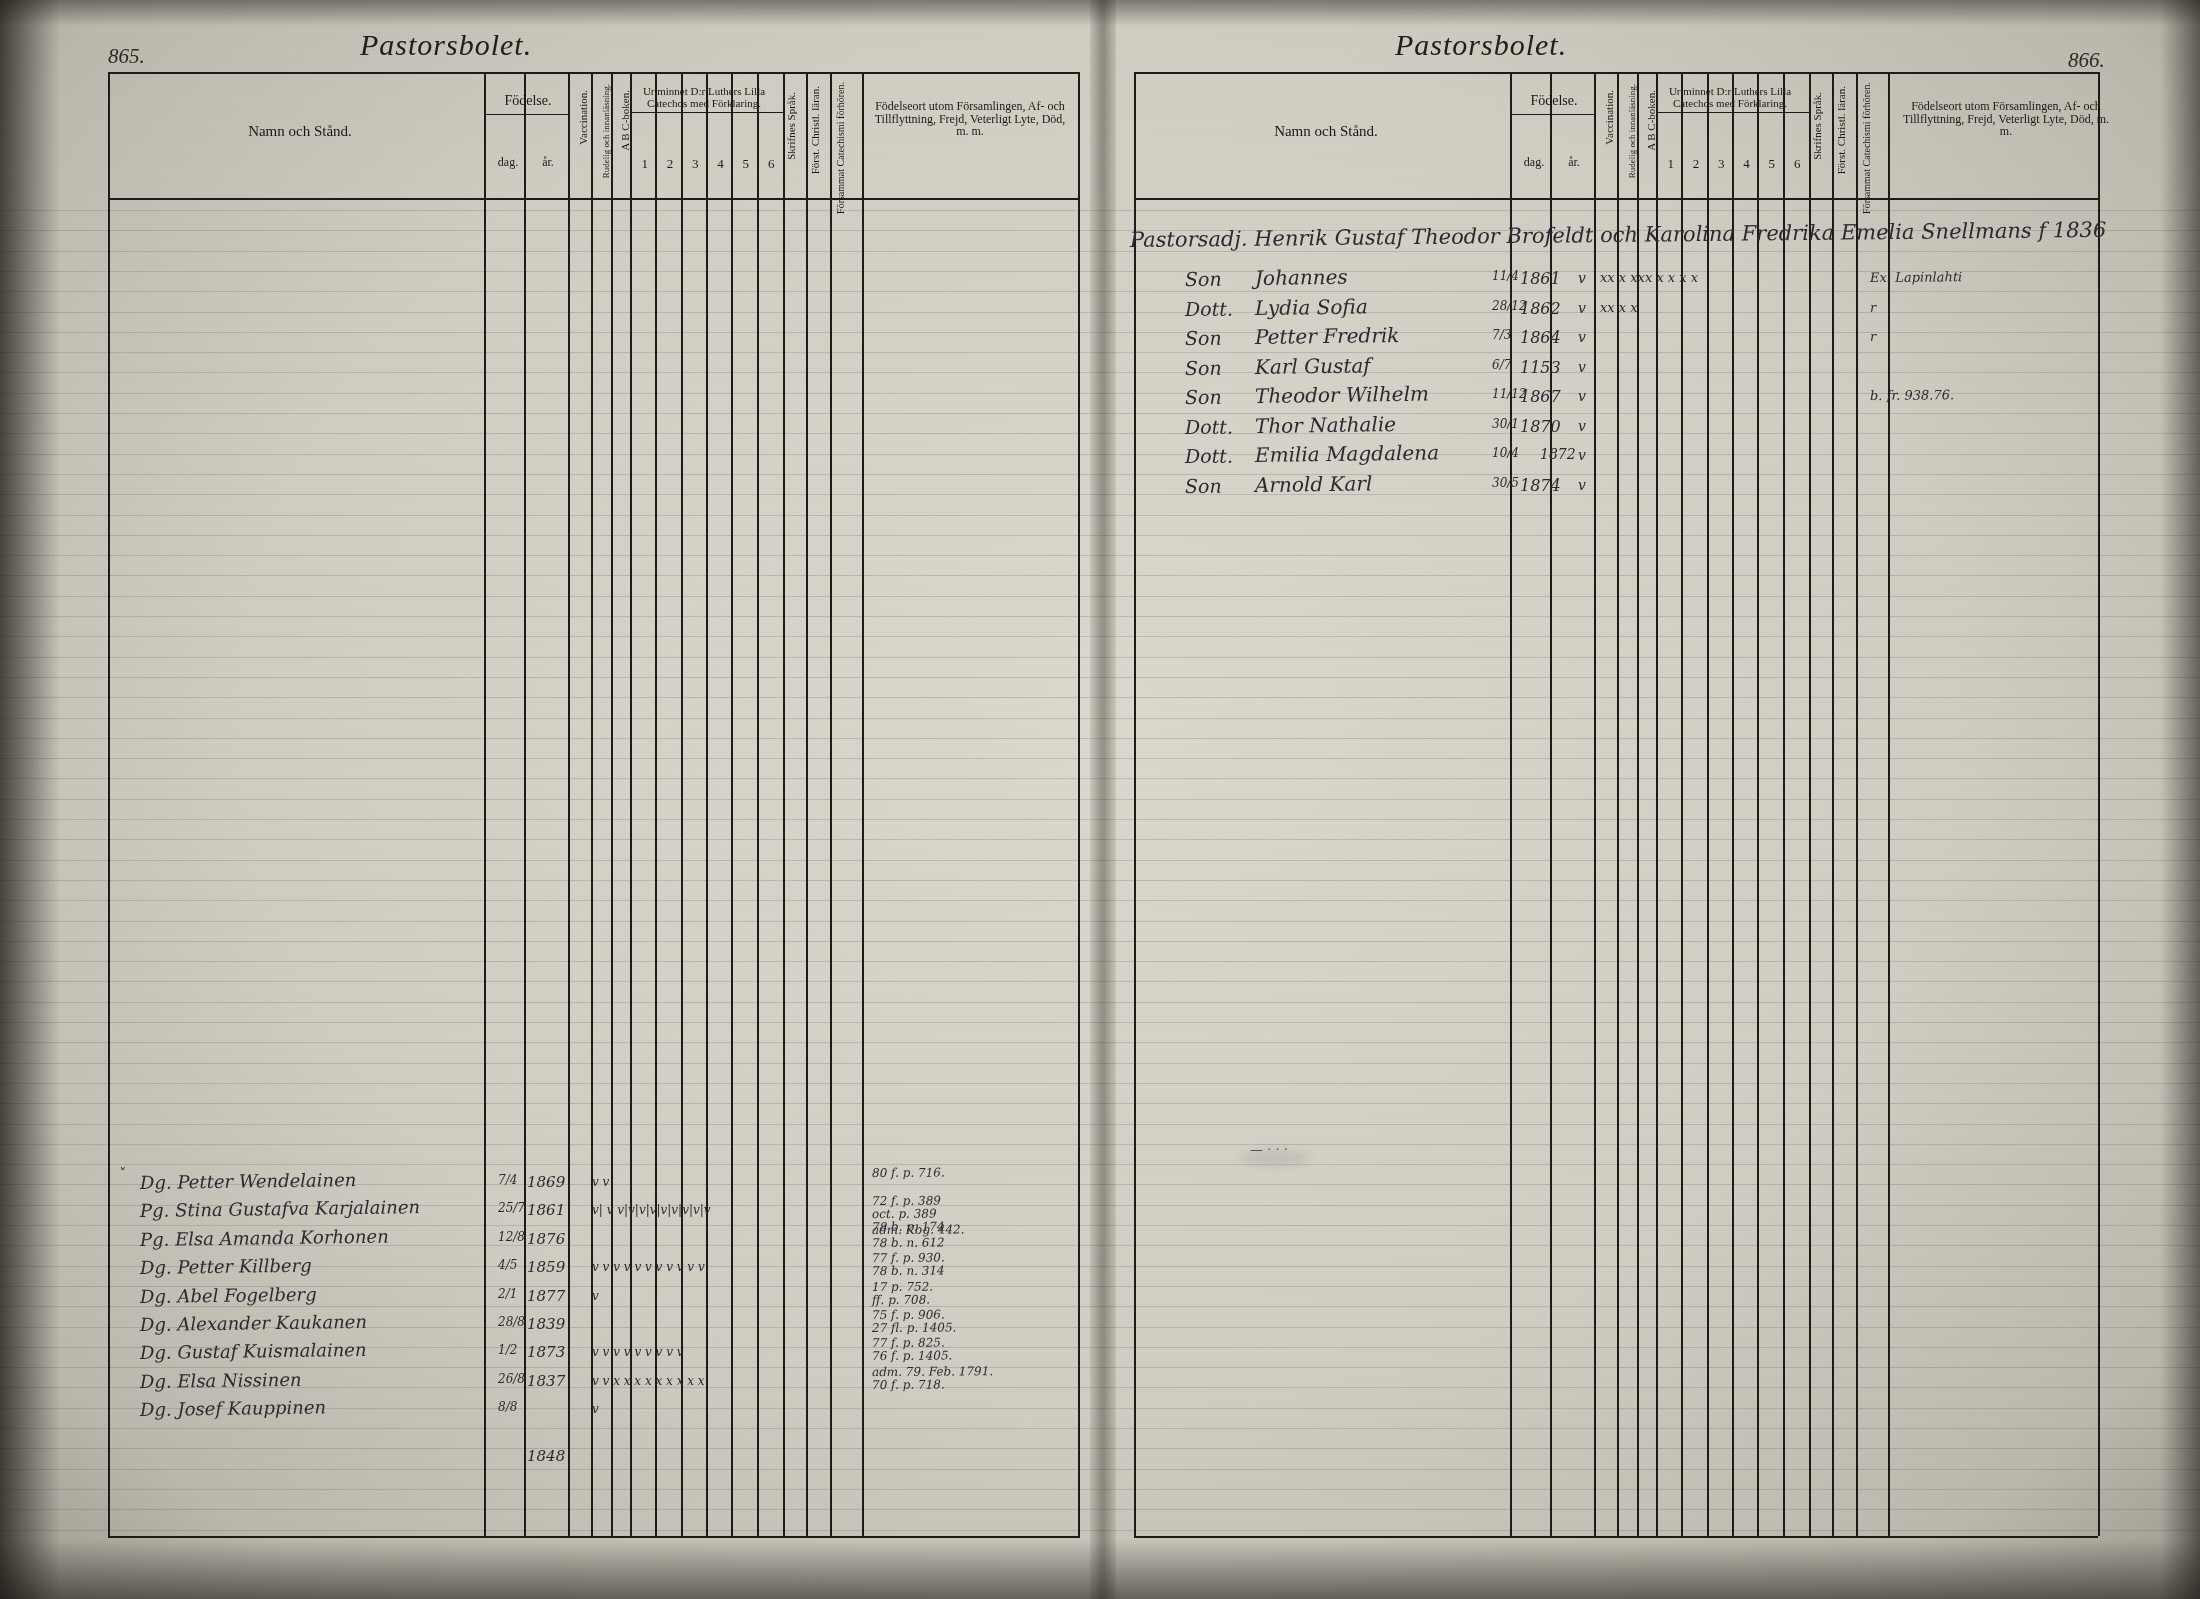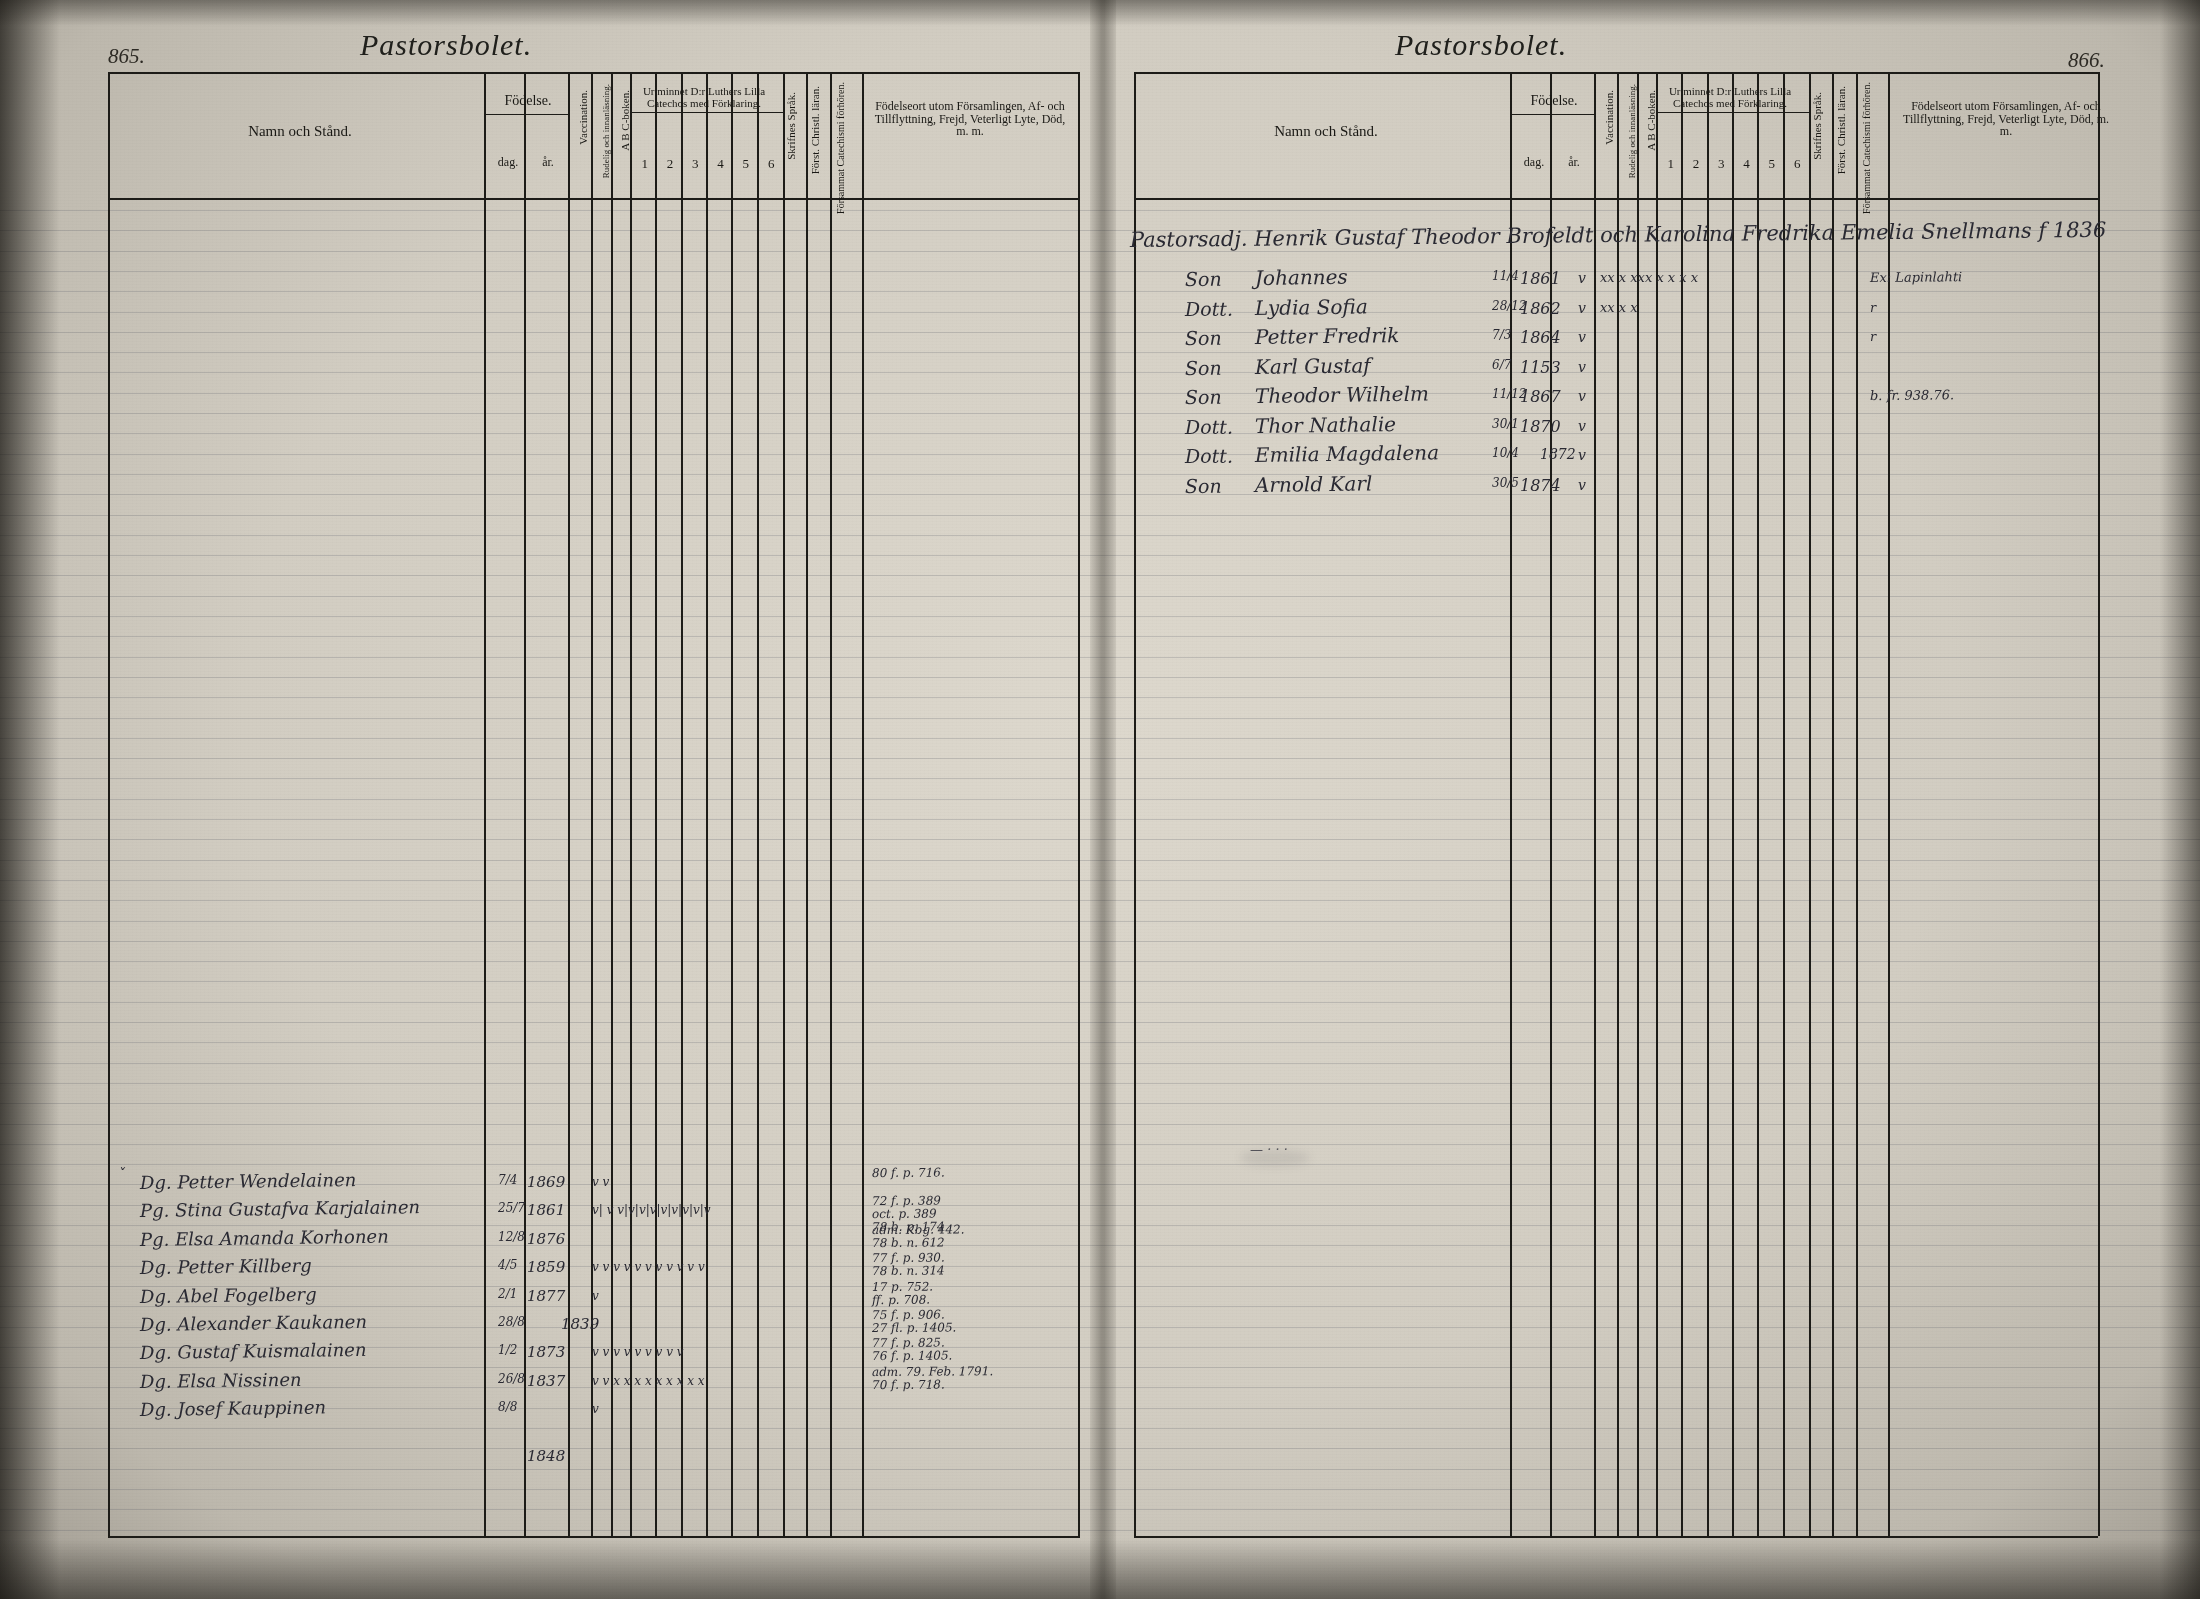--- a/index.html
+++ b/index.html
@@ -283,21 +283,21 @@
       <div class="hw tiny" style="left: 872px; top: 1251.2px; transform: rotate(-0.4deg); font-size: 12px;">77 f. p. 930.</div>
       <div class="hw tiny" style="left: 872px; top: 1264.2px; transform: rotate(-0.4deg); font-size: 12px;">78 b. n. 314</div>
       <div class="hw mid" style="left: 140px; top: 1285.6px; transform: rotate(-0.8deg); font-size: 18px;">Dg. Abel Fogelberg</div>
       <div class="hw tiny" style="left: 498px; top: 1286.6px; font-size: 12px;">2/1</div>
       <div class="hw small" style="left: 527px; top: 1286.6px; font-size: 15px;">1877</div>
       <div class="hw tiny" style="left: 592px; top: 1288.6px; font-size: 12px;">v</div>
       <div class="hw tiny" style="left: 872px; top: 1279.6px; transform: rotate(-0.4deg); font-size: 12px;">17 p. 752.</div>
       <div class="hw tiny" style="left: 872px; top: 1292.6px; transform: rotate(-0.4deg); font-size: 12px;">ff. p. 708.</div>
       <div class="hw mid" style="left: 140px; top: 1314px; transform: rotate(-0.8deg); font-size: 18px;">Dg. Alexander Kaukanen</div>
       <div class="hw tiny" style="left: 498px; top: 1315px; font-size: 12px;">28/8</div>
-      <div class="hw small" style="left: 527px; top: 1315px; font-size: 15px; padding-left: 34px;">1839</div>
+      <div class="hw small" style="left: 527px; top: 1315px; font-size: 15px;">1839</div>
       <div class="hw tiny" style="left: 872px; top: 1308px; transform: rotate(-0.4deg); font-size: 12px;">75 f. p. 906.</div>
       <div class="hw tiny" style="left: 872px; top: 1321px; transform: rotate(-0.4deg); font-size: 12px;">27 fl. p. 1405.</div>
       <div class="hw mid" style="left: 140px; top: 1342.4px; transform: rotate(-0.8deg); font-size: 18px;">Dg. Gustaf Kuismalainen</div>
       <div class="hw tiny" style="left: 498px; top: 1343.4px; font-size: 12px;">1/2</div>
       <div class="hw small" style="left: 527px; top: 1343.4px; font-size: 15px;">1873</div>
       <div class="hw tiny" style="left: 592px; top: 1345.4px; font-size: 12px;">v  v   v v v v   v    v v</div>
       <div class="hw tiny" style="left: 872px; top: 1336.4px; transform: rotate(-0.4deg); font-size: 12px;">77 f. p. 825.</div>
       <div class="hw tiny" style="left: 872px; top: 1349.4px; transform: rotate(-0.4deg); font-size: 12px;">76 f. p. 1405.</div>
       <div class="hw mid" style="left: 140px; top: 1370.8px; transform: rotate(-0.8deg); font-size: 18px;">Dg. Elsa Nissinen</div>
       <div class="hw tiny" style="left: 498px; top: 1371.8px; font-size: 12px;">26/8</div>

